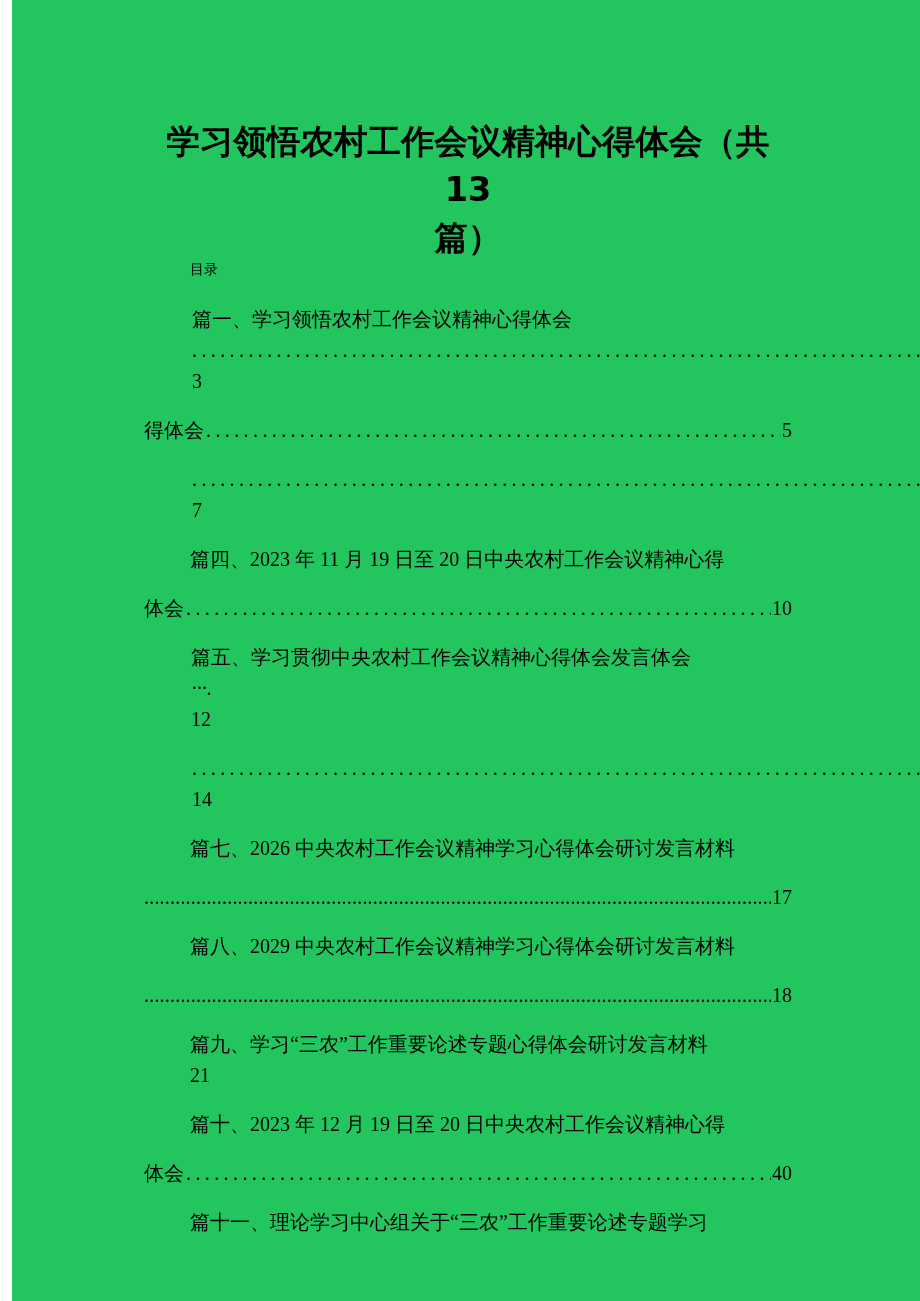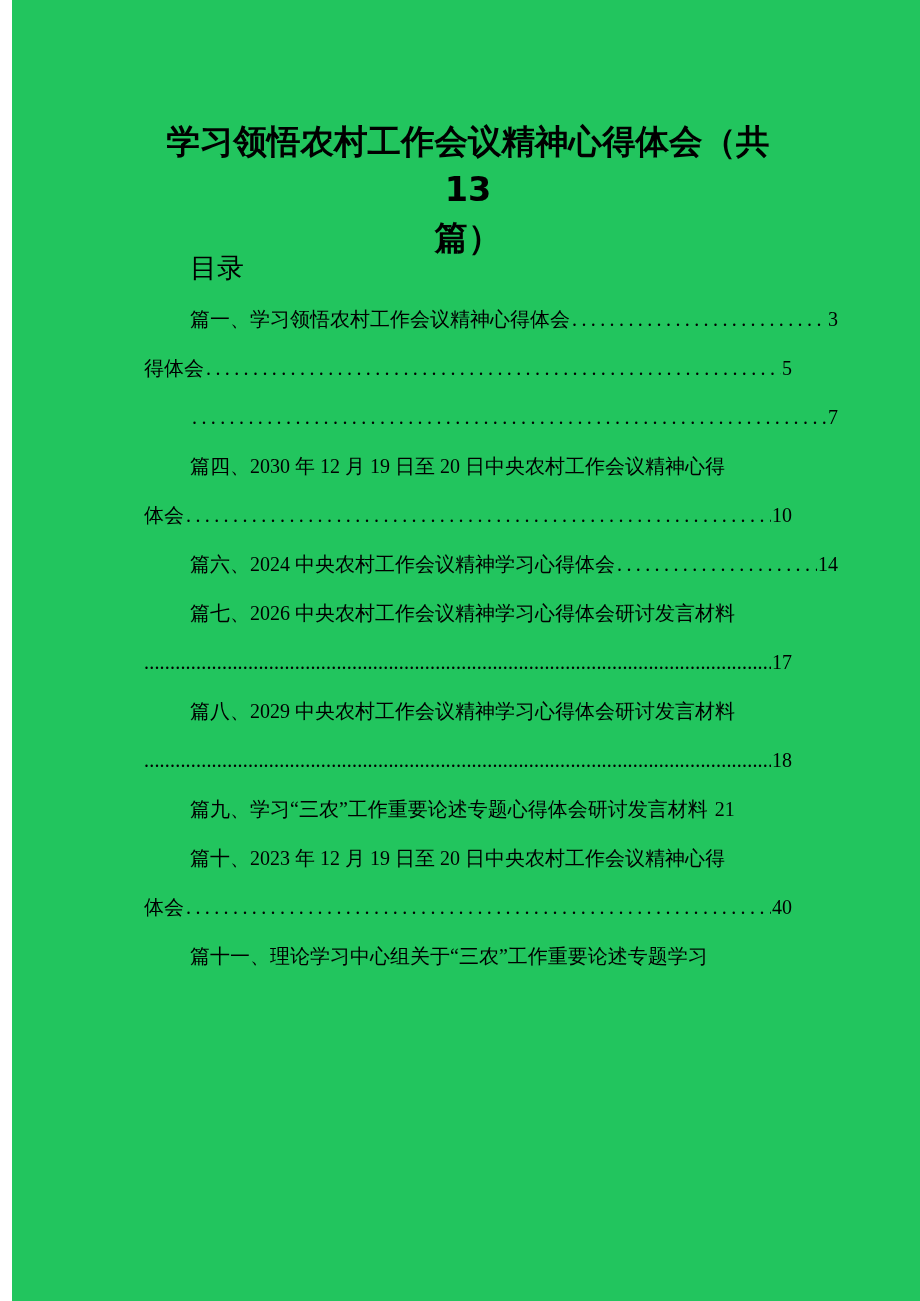--- a/index.html
+++ b/index.html
@@ -44,22 +44,22 @@
   }
 
   
   .toc {
     position: absolute;
     left: 132px;
     top: 255px;
     width: 648px;
   }
   .toc-heading {
-    font-family: Liberation Mono, monospace;
-    font-size: 27px;
+    font-family: Liberation Serif, serif;
+    font-size: 14px;
     line-height: 30px;
     padding-left: 46px;
     margin-bottom: 19px;
     color: #000;
   }
 
   .toc-entry {
     font-family: "Liberation Serif", "DejaVu Serif", serif;
     font-size: 20px;
     line-height: 31px;
@@ -67,21 +67,21 @@
     color: #000;
     position: relative;
   }
 
   
   .row {
     display: flex;
     align-items: baseline;
     width: 100%;
   }
-  .row.indented { padding-left: 46px; }
+  .row.indented { padding-left: 46px; flex-direction: column; }
 
   .label { white-space: nowrap; flex: 0 0 auto; }
 
   .leader {
     flex: 1 1 auto;
     overflow: hidden;
     white-space: nowrap;
     min-width: 0;
     font-size: 20px;
     letter-spacing: 4.4px;
@@ -141,33 +141,39 @@
 
     <div class="toc-entry">
       <div class="row indented">
         <span class="leader">..................................................................................................</span>
         <span class="pageno">7</span>
       </div>
     </div>
 
     <div class="toc-entry">
       <div class="row textonly">
-        <span class="label">篇四、2030 年 12 月 19 日至 20 日中央农村工作会议精神心得</span>
+        <span class="label">篇四、2023 年 11 月 19 日至 20 日中央农村工作会议精神心得</span>
       </div>
       <div class="row cont" style="margin-top:18px;">
         <span class="label">体会</span>
         <span class="leader">..................................................................................................</span>
         <span class="pageno">10</span>
       </div>
     </div>
 
-
-    <div class="toc-entry">
-      <div class="row indented">
-        <span class="label">篇六、2024 中央农村工作会议精神学习心得体会</span>
+    <div class="toc-entry">
+      <div class="row indented">
+        <span class="label">篇五、学习贯彻中央农村工作会议精神心得体会发言体会</span>
+        <span class="leader micro">···.</span>
+        <span class="pageno">12</span>
+      </div>
+    </div>
+
+    <div class="toc-entry">
+      <div class="row indented">
         <span class="leader">..................................................................................................</span>
         <span class="pageno">14</span>
       </div>
     </div>
 
     <div class="toc-entry">
       <div class="row textonly">
         <span class="label">篇七、2026 中央农村工作会议精神学习心得体会研讨发言材料</span>
       </div>
       <div class="row leaderonly" style="margin-top:18px;">
@@ -182,21 +188,21 @@
       </div>
       <div class="row leaderonly" style="margin-top:18px;">
         <span class="leader tight">..............................................................................................................................................................</span>
         <span class="pageno">18</span>
       </div>
     </div>
 
     <div class="toc-entry">
       <div class="row indented">
         <span class="label">篇九、学习“三农”工作重要论述专题心得体会研讨发言材料</span>
-        <span class="pageno" style="margin-left:7px;text-align:center;">21</span>
+        <span class="pageno" style="text-align:center;">21</span>
       </div>
     </div>
 
     <div class="toc-entry">
       <div class="row textonly">
         <span class="label">篇十、2023 年 12 月 19 日至 20 日中央农村工作会议精神心得</span>
       </div>
       <div class="row cont" style="margin-top:18px;">
         <span class="label">体会</span>
         <span class="leader">..................................................................................................</span>

